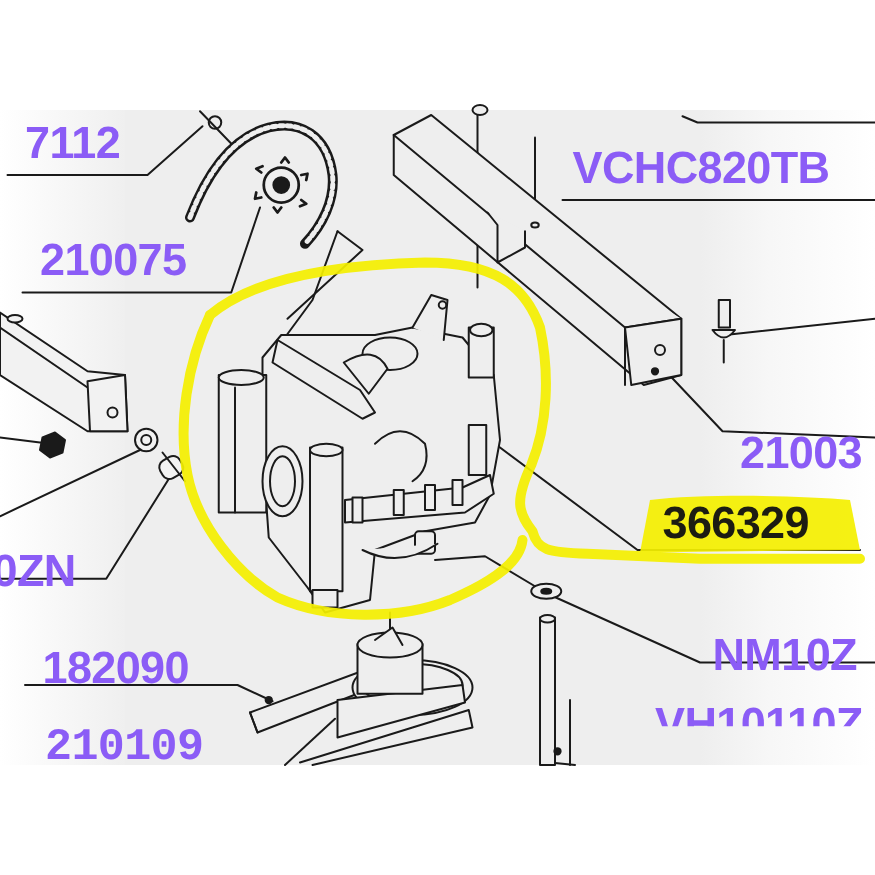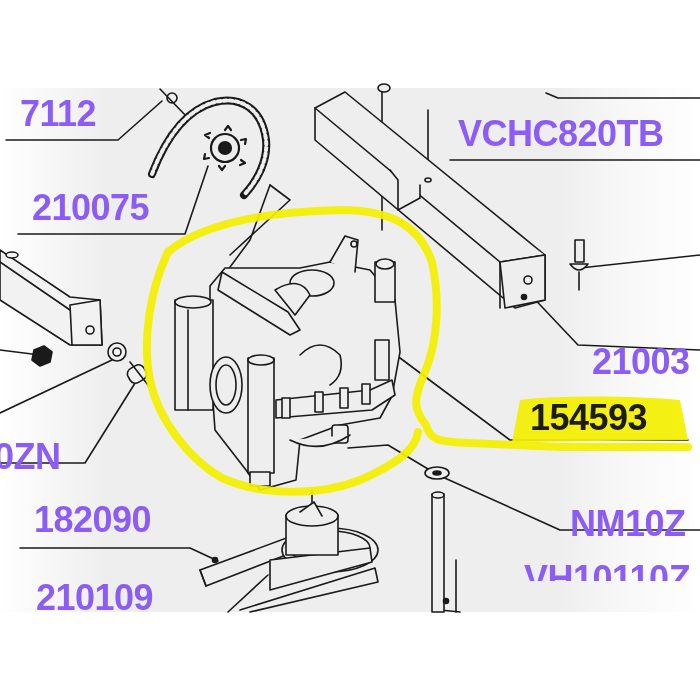--- a/index.html
+++ b/index.html
@@ -160,19 +160,19 @@
       <path d="M168,252 C200,225 260,212 340,210 C395,210 420,228 432,262 C440,300 438,340 425,372 C412,400 414,410 426,425 C430,440 438,442 470,443 L560,447 L688,447"></path>
       <path d="M168,252 C150,290 142,340 150,380 C158,420 190,460 222,478 C262,496 320,496 360,480 C395,465 416,450 418,432"></path>
       <path d="M520,400 C560,395 640,396 680,400 L688,440 L512,442 Z" fill="#f5f000" stroke="none"></path>
     </g>
   </svg>
 
   <div class="label" style="left:20px; top:96px;">7112</div>
   <div class="label" style="left:32px; top:190px;text-align:right;">210075</div>
   <div class="label" style="left:458px; top:116px;">VCHC820TB</div>
   <div class="label" style="left:592px; top:313px;margin-top:31px;">21003</div>
-  <div class="label highlight" style="left:530px; top:400px;">154593</div>
+  <div class="label highlight" style="left:530px; top:400px;">366329</div>
   <div class="label" style="left:-6px; top:439px;">0ZN</div>
   <div class="label" style="left:570px; top:506px;">NM10Z</div>
-  <div class="label" style="left:34px; top:502px;text-align:center;">182090</div>
-  <div class="label" style="left:36px; top:580px; height:32px; overflow:hidden;">210109</div>
+  <div class="label" style="left:34px; top:516px;text-align:center;">182090</div>
+  <div class="label" style="left:36px; top:580px; height:32px; overflow:hidden;font-family:Liberation Mono, monospace;">210109</div>
   <div class="label" style="left:524px; top:561px; height:20px; overflow:hidden;">VH10110Z</div>
 </div>
 
 </body></html>

